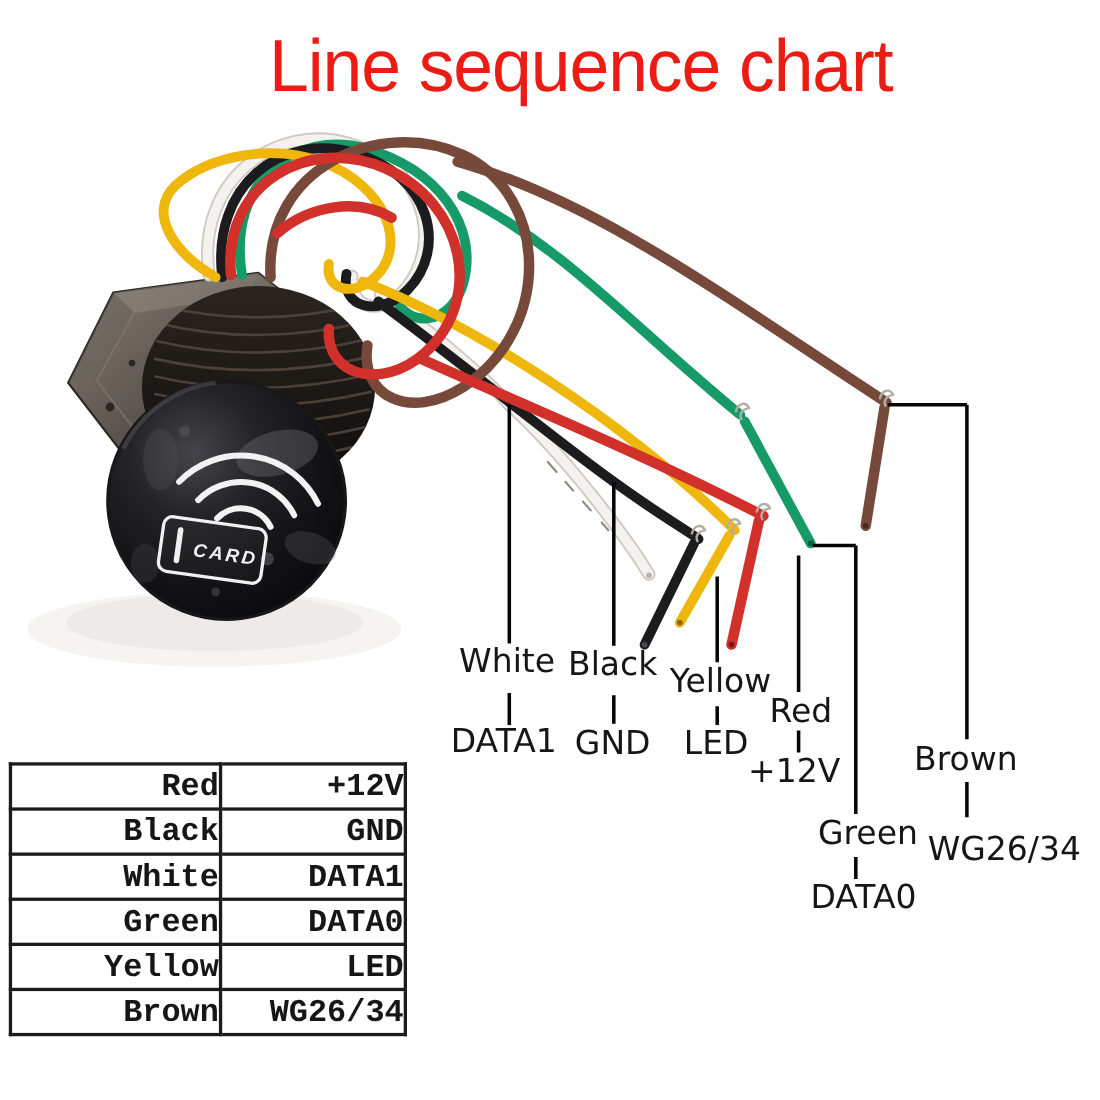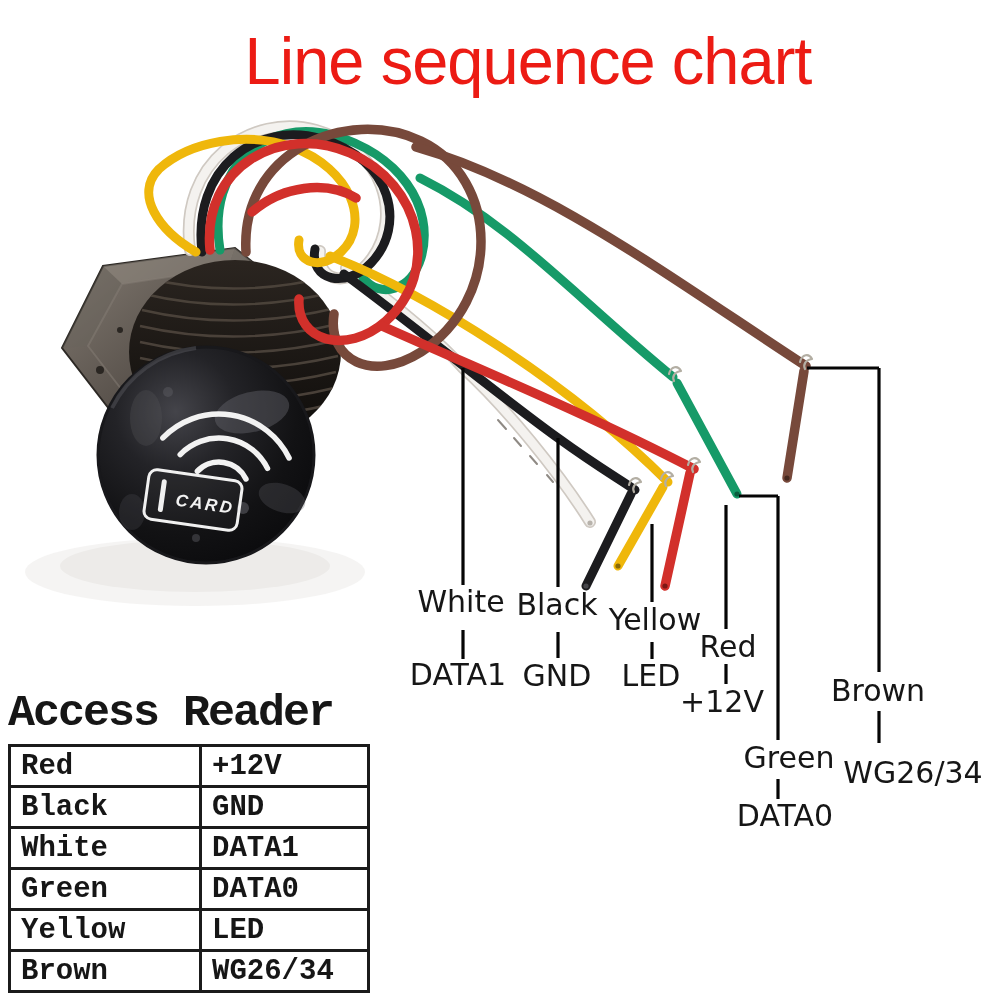--- a/index.html
+++ b/index.html
@@ -1,17 +1,17 @@
 <!DOCTYPE html>
 <html><head>
 <meta charset="utf-8">
 <style>
   html,body{margin:0;padding:0;background:#ffffff;}
   #stage{position:relative;width:1000px;height:1000px;background:#ffffff;overflow:hidden;
-         font-family:"Liberation Sans",sans-serif;}
+         font-family:"Liberation Sans",sans-serif;text-align:right;}
   #main-title{position:absolute;left:528px;top:22px;transform:translateX(-50%) scaleX(.97);
          font-size:67px;font-weight:400;letter-spacing:-1px;color:#ec1b14;white-space:nowrap;}
   #photo-svg{position:absolute;left:0;top:0;}
   .wire-label{position:absolute;transform:translateX(-50%);font-family:"DejaVu Sans",sans-serif;
          font-size:30px;line-height:1.05;color:#161616;white-space:nowrap;}
   #pinout{position:absolute;left:8px;top:688px;width:372px;}
   #pinout-title{font-family:"Liberation Mono",monospace;font-weight:bold;font-size:45px;
          color:#161616;letter-spacing:-2px;white-space:nowrap;}
   #pinout table{border-collapse:collapse;width:362px;margin-top:5px;}
   #pinout td{border:3px solid #1b1b1b;font-family:"Liberation Mono",monospace;font-weight:bold;
@@ -187,21 +187,20 @@
   <div class="wire-label" style="left:655px;top:604px;">Yellow</div>
   <div class="wire-label" style="left:651px;top:660px;">LED</div>
   <div class="wire-label" style="left:728px;top:631px;">Red</div>
   <div class="wire-label" style="left:722px;top:686px;">+12V</div>
   <div class="wire-label" style="left:789px;top:742px;">Green</div>
   <div class="wire-label" style="left:785px;top:800px;">DATA0</div>
   <div class="wire-label" style="left:878px;top:675px;">Brown</div>
   <div class="wire-label" style="left:913px;top:757px;">WG26/34</div>
 
   <div id="pinout">
-    <div id="pinout-title">Access Reader</div>
     <table>
       <tbody>
         <tr>
           <td class="c1">Red</td>
           <td>+12V</td>
         </tr>
         <tr>
           <td class="c1">Black</td>
           <td>GND</td>
         </tr>

